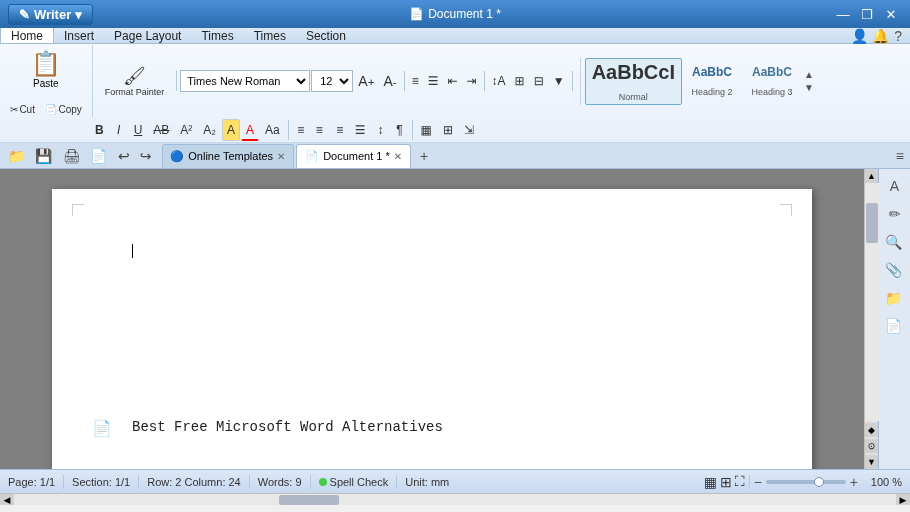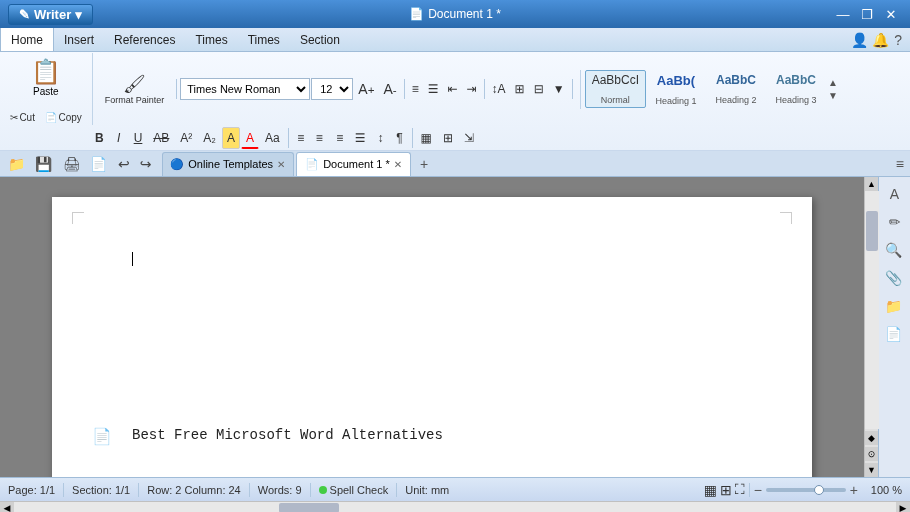--- a/index.html
+++ b/index.html
@@ -37,21 +37,21 @@
       font-size: 13px;
       width: 22px;
       height: 18px;
       cursor: pointer;
       display: flex; align-items: center; justify-content: center;
     }
 
     
     #menubar {
       background: linear-gradient(to bottom, #dce8f7, #c8ddf0);
-      height: 24px;
+      height: 16px;
       display: flex;
       align-items: center;
       border-bottom: 1px solid #a0bcd8;
     }
     .menu-item {
       padding: 3px 10px;
       cursor: pointer;
       font-size: 12px;
       color: #222;
       height: 100%;
@@ -104,21 +104,21 @@
       display: flex;
       flex-direction: column;
       align-items: center;
       padding: 2px 6px;
       cursor: pointer;
       border: 1px solid transparent;
       border-radius: 2px;
       min-width: 60px;
     }
     .style-item.active { background: #e0eef8; border-color: #70a8d0; }
-    .style-preview { font-size: 12px; font-weight: normal; color: #333; }
+    .style-preview { font-size: 20px; font-weight: bold; color: #333; }
     .style-preview.heading1 { font-size: 13px; font-weight: bold; color: #2255aa; }
     .style-preview.heading2 { font-size: 12px; font-weight: bold; color: #336699; }
     .style-preview.heading3 { font-size: 12px; font-weight: bold; color: #447799; }
     .style-label { font-size: 9px; color: #555; margin-top: 8px; }
     .gallery-scroll { display: flex; flex-direction: column; justify-content: center; }
     .gallery-arrow { font-size: 10px; color: #555; cursor: pointer; padding: 1px 2px; }
 
     
     #tabs-bar {
       background: #d0dff0;
@@ -335,21 +335,21 @@
   <div id="titlebar-controls">
     <button class="title-ctrl-btn">—</button>
     <button class="title-ctrl-btn">❐</button>
     <button class="title-ctrl-btn" id="close-btn">✕</button>
   </div>
 </div>
 
 <div id="menubar">
   <div class="menu-item active">Home</div>
   <div class="menu-item">Insert</div>
-  <div class="menu-item">References</div>
+  <div class="menu-item">Page Layout</div>
   <div class="menu-item">Times</div>
   <div class="menu-item">Times</div>
   <div class="menu-item">Section</div>
   <div id="menubar-right">
     <span class="menu-icon-btn">👤</span>
     <span class="menu-icon-btn">🔔</span>
     <span class="menu-icon-btn">?</span>
   </div>
 </div>
 
@@ -407,24 +407,20 @@
     <div class="tb-btn">⊞</div>
     <div class="tb-btn">⊟</div>
     <div class="tb-btn">▼</div>
 
     <div class="tb-separator"></div>
 
     <div id="style-gallery">
       <div class="style-item active">
         <span class="style-preview">AaBbCcI</span>
         <span class="style-label">Normal</span>
-      </div>
-      <div class="style-item">
-        <span class="style-preview heading1">AaBb(</span>
-        <span class="style-label">Heading 1</span>
       </div>
       <div class="style-item">
         <span class="style-preview heading2">AaBbC</span>
         <span class="style-label">Heading 2</span>
       </div>
       <div class="style-item">
         <span class="style-preview heading3">AaBbC</span>
         <span class="style-label">Heading 3</span>
       </div>
       <div class="gallery-scroll">

